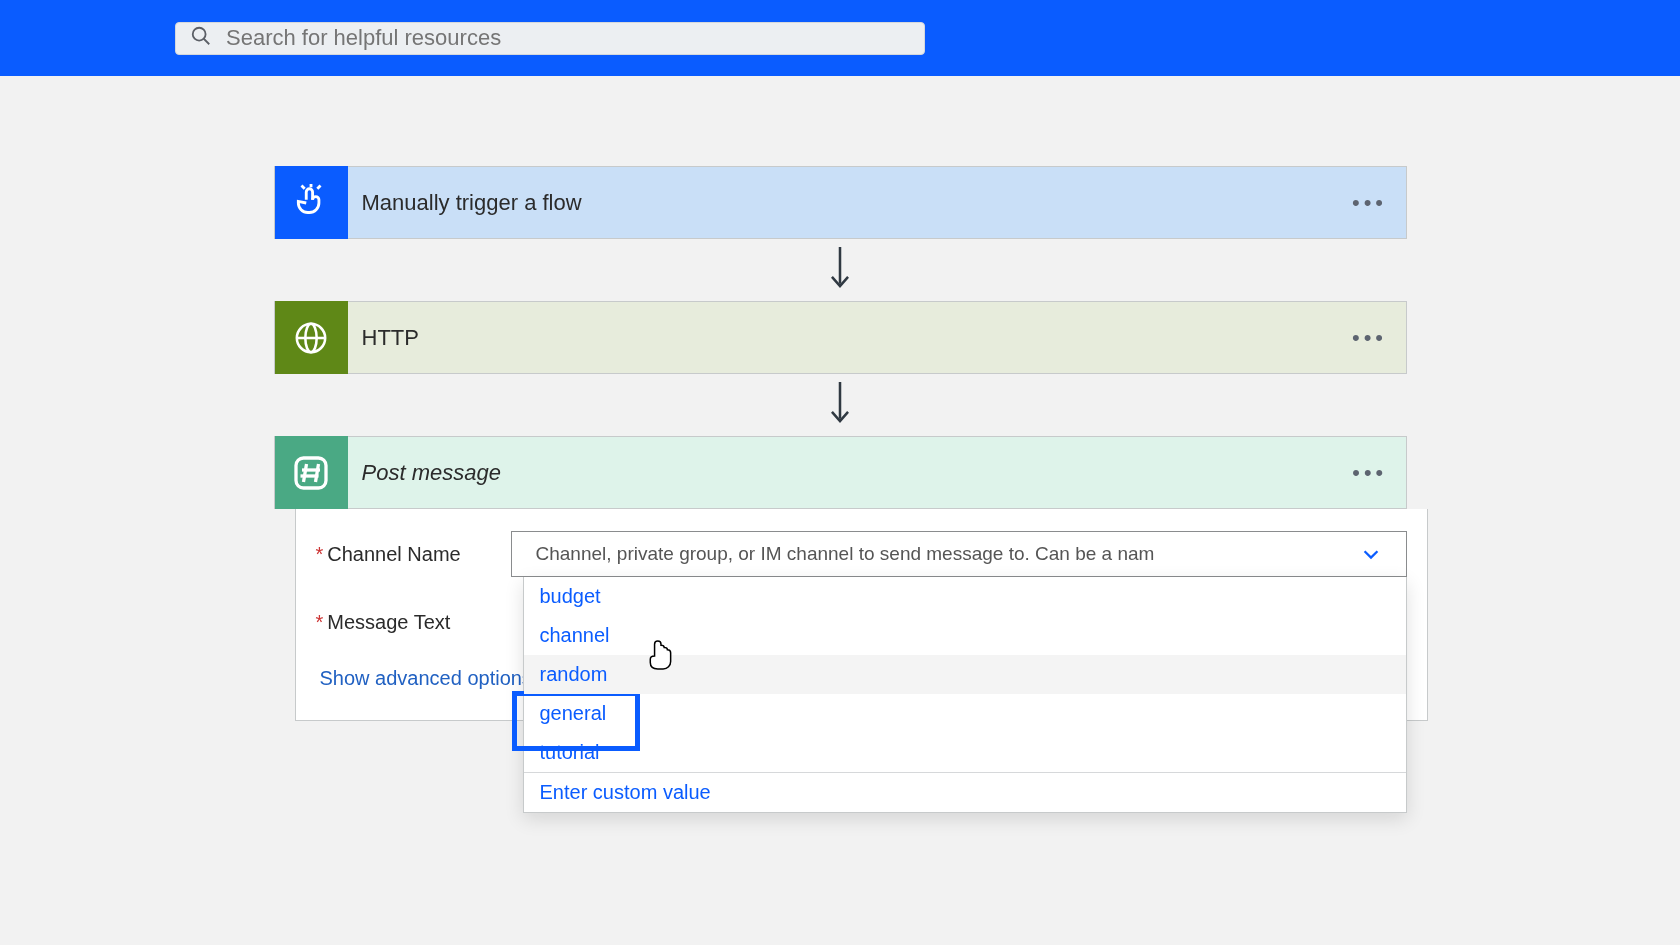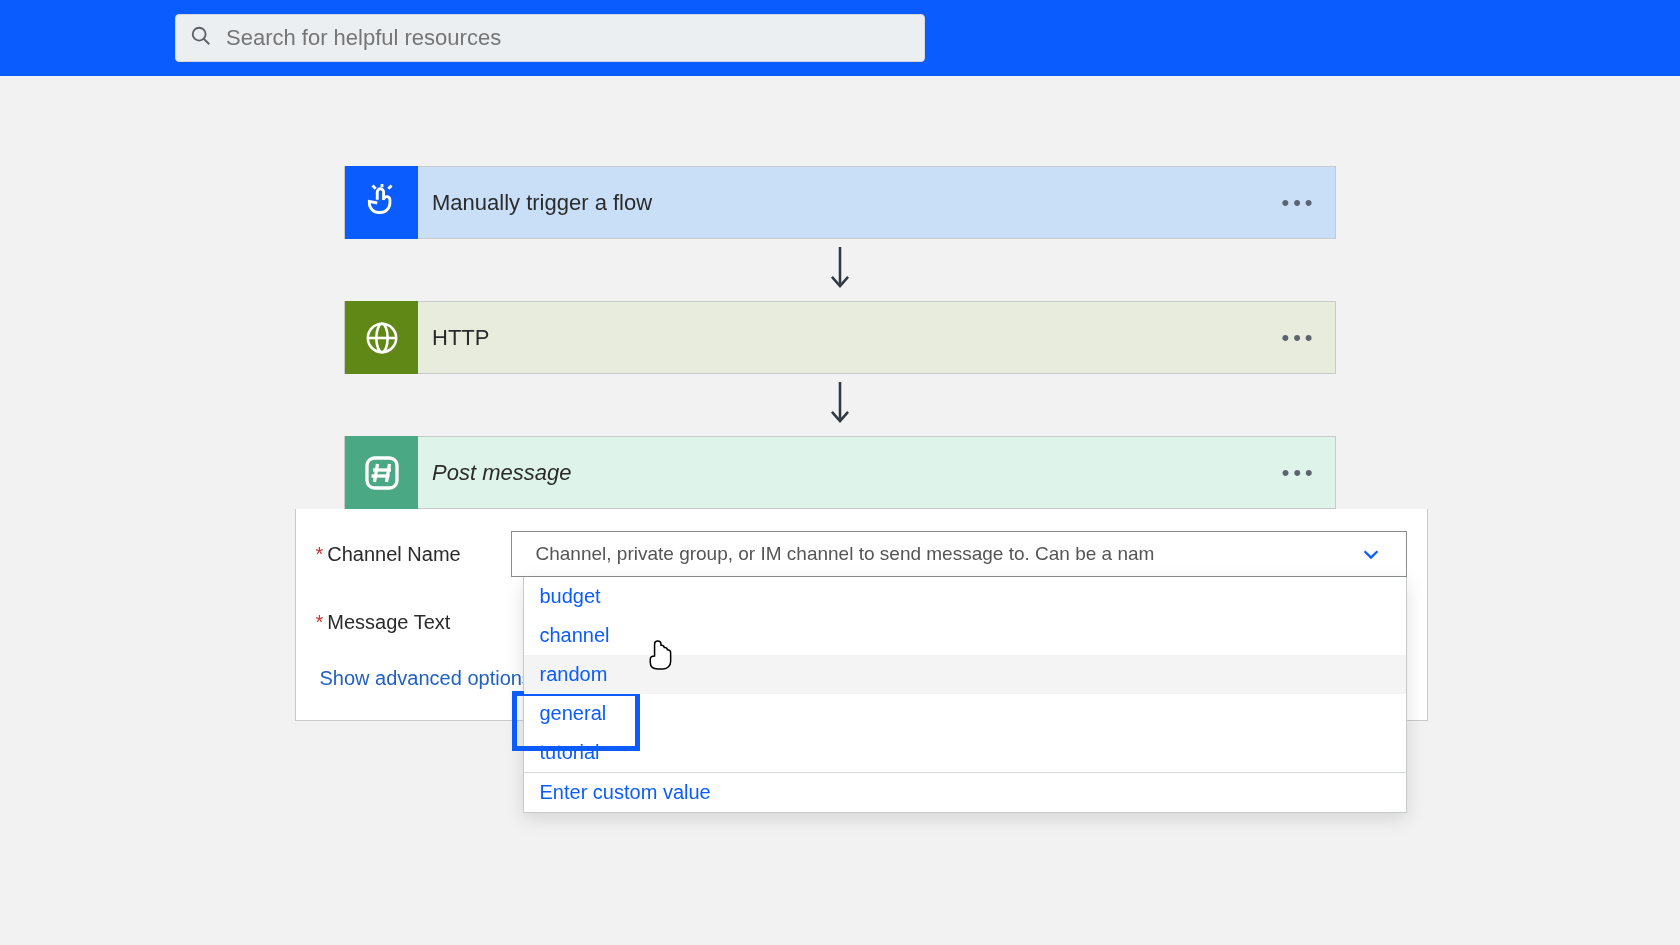--- a/index.html
+++ b/index.html
@@ -12,21 +12,21 @@
   }
   .topbar {
     background: #0a5cff;
     height: 76px;
     display: flex;
     align-items: center;
     padding-left: 175px;
   }
   .search-box {
     width: 750px;
-    height: 48px;
+    height: 33px;
     background: #eceff2;
     border: 1px solid #d5d8dc;
     border-radius: 4px;
     display: flex;
     align-items: center;
     padding: 0 14px;
   }
   .search-box svg { width: 22px; height: 22px; stroke: #5b5f66; fill: none; stroke-width: 2; }
   .search-box input {
     border: none;
@@ -39,21 +39,21 @@
   }
   .canvas {
     position: relative;
     width: 100%;
     padding-top: 90px;
     display: flex;
     flex-direction: column;
     align-items: center;
   }
   .card {
-    width: 992px;
+    width: 1133px;
     border: 1px solid #c7cacb;
     display: flex;
     align-items: center;
     height: 73px;
   }
   .card .icon-box {
     width: 73px;
     height: 73px;
     display: flex;
     align-items: center;

